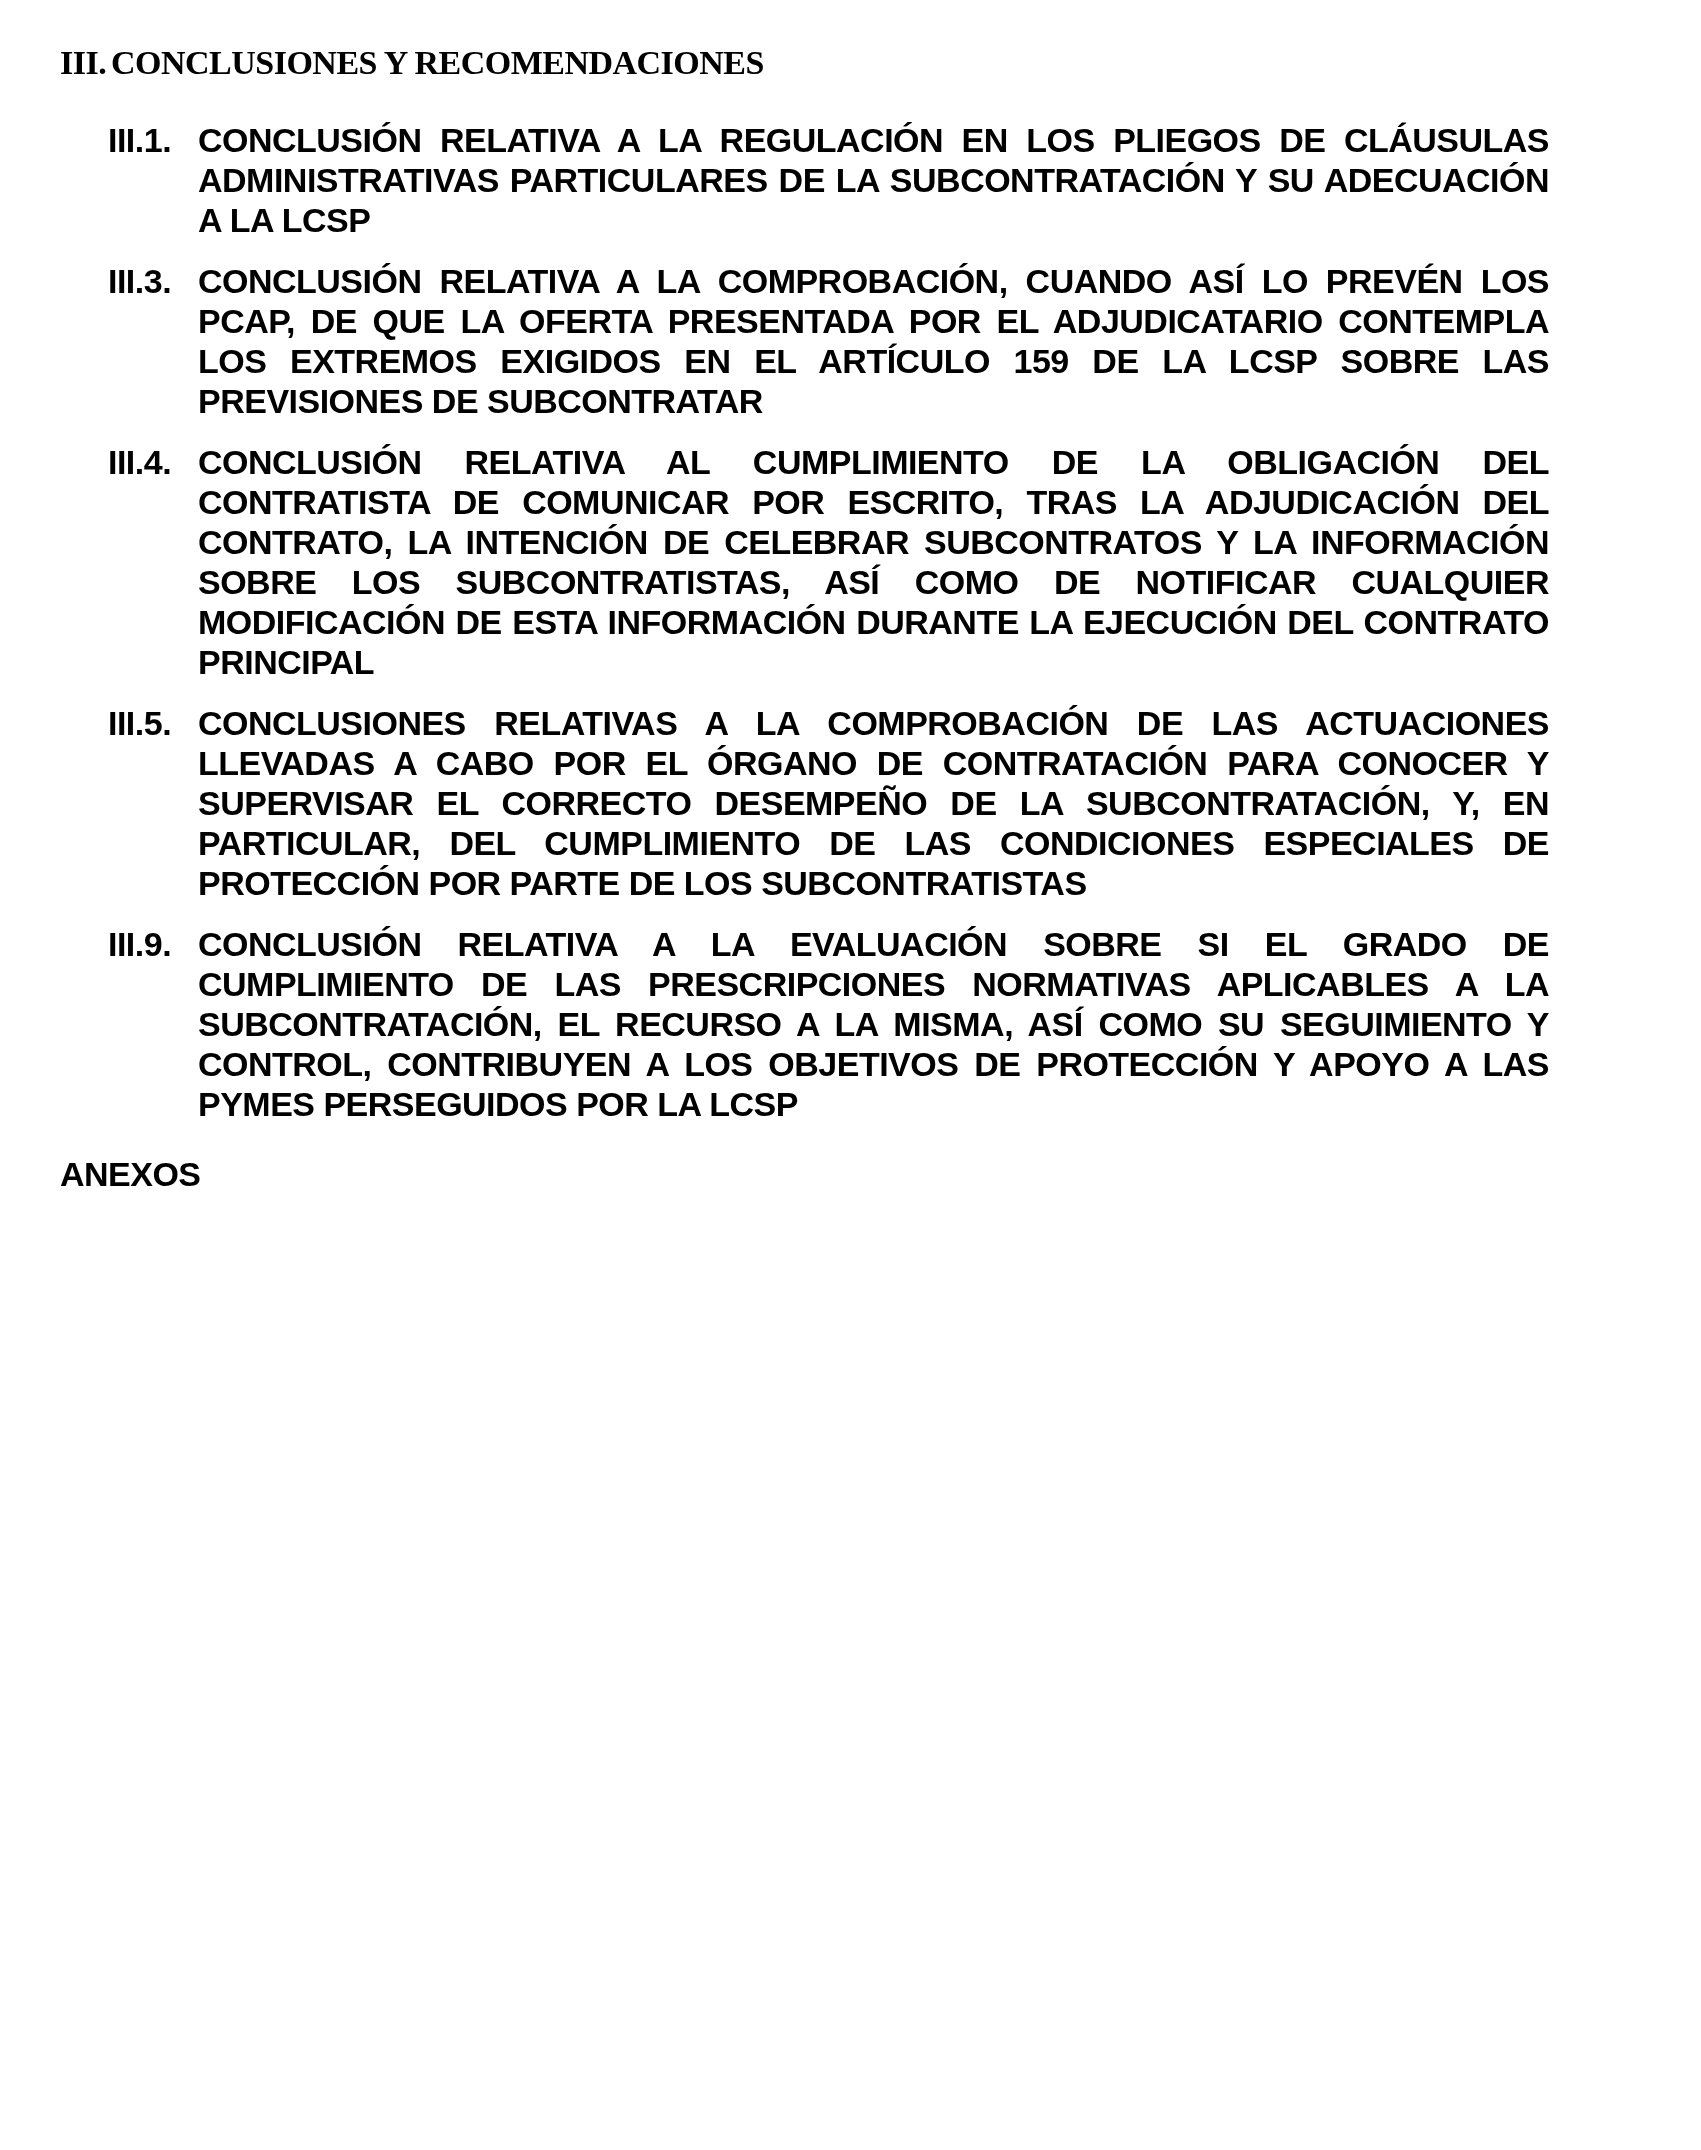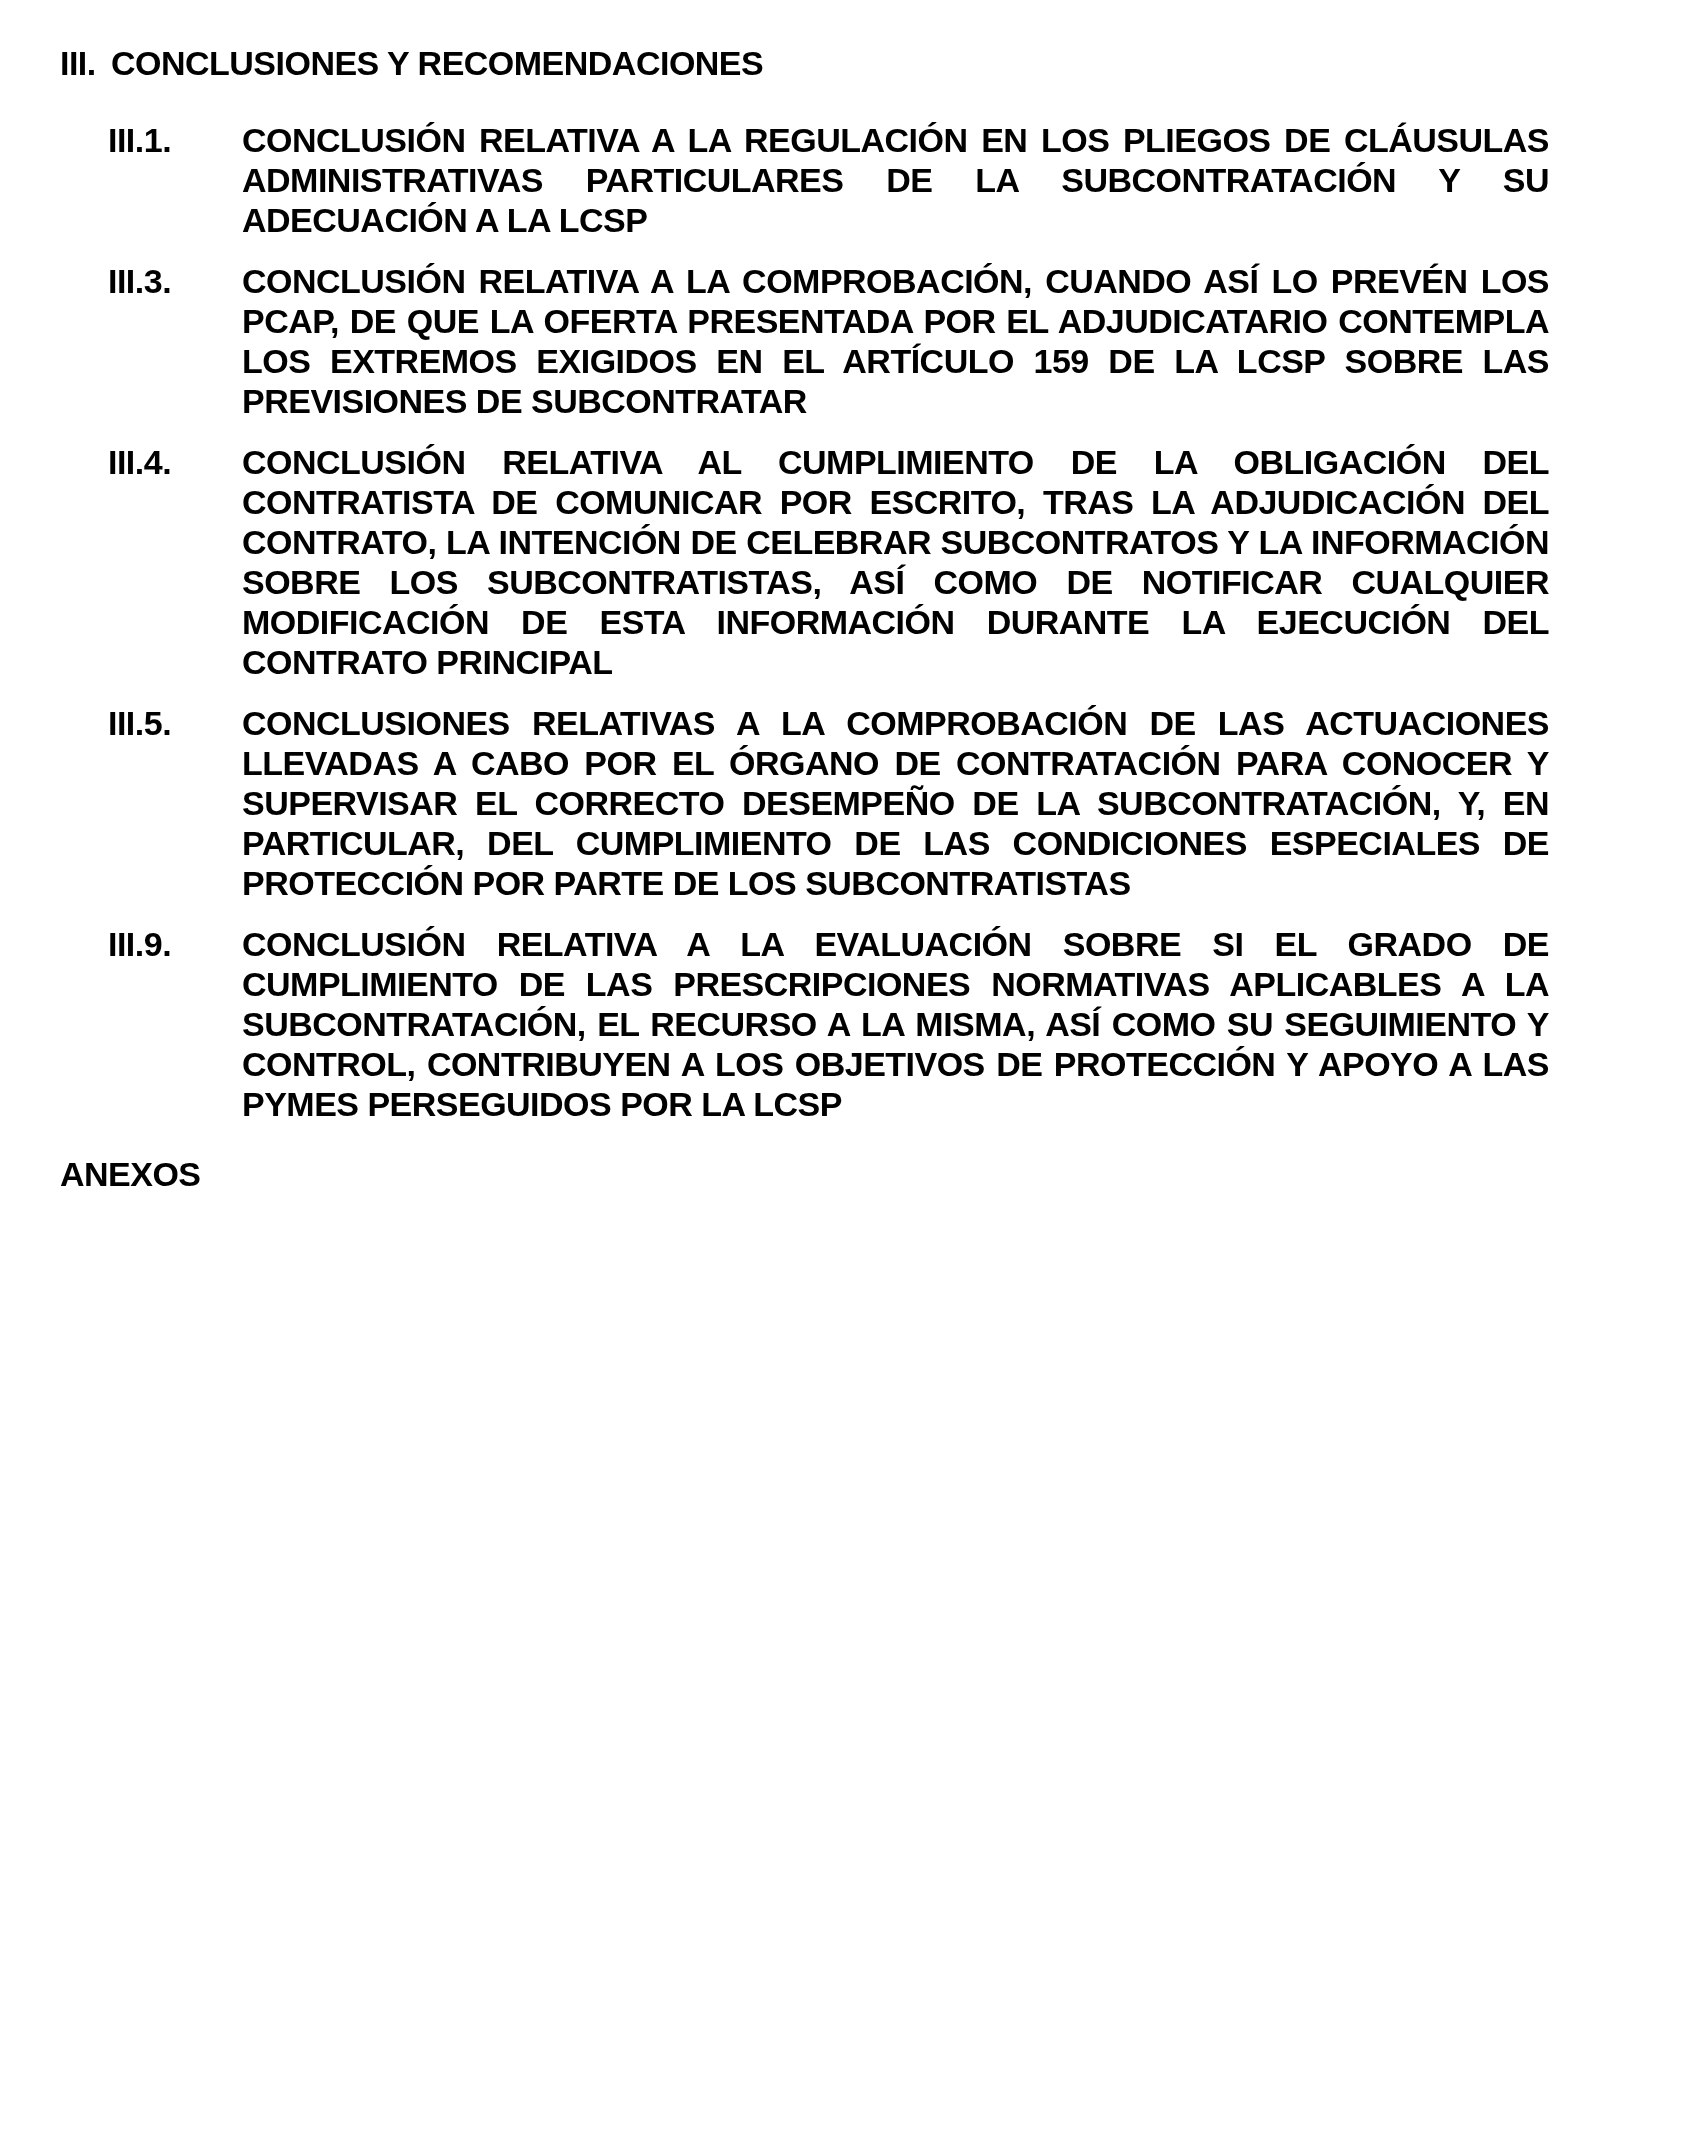--- a/index.html
+++ b/index.html
@@ -17,35 +17,35 @@
     font-weight: 700;
     color: #000000;
     font-size: 34px;
     line-height: 40px;
     letter-spacing: -0.015em;
   }
   .heading {
     display: flex;
     align-items: flex-end;
     margin: 0 0 37px 0;
+    font-family: Liberation Serif, serif;
   }
   .heading .num {
     flex: 0 0 51px;
   }
   .heading .title {
     flex: 1;
   }
   .toc-items {
     margin-left: 48px;   
   }
   .toc-item {
     display: flex;
     align-items: flex-start;
     margin-bottom: 21px;
-    gap: 44px;
   }
   .toc-item .label {
     flex: 0 0 90px;     
   }
   .toc-item .text {
     flex: 1;
     text-align: justify;
     text-align-last: left;
     hyphens: none;
   }

